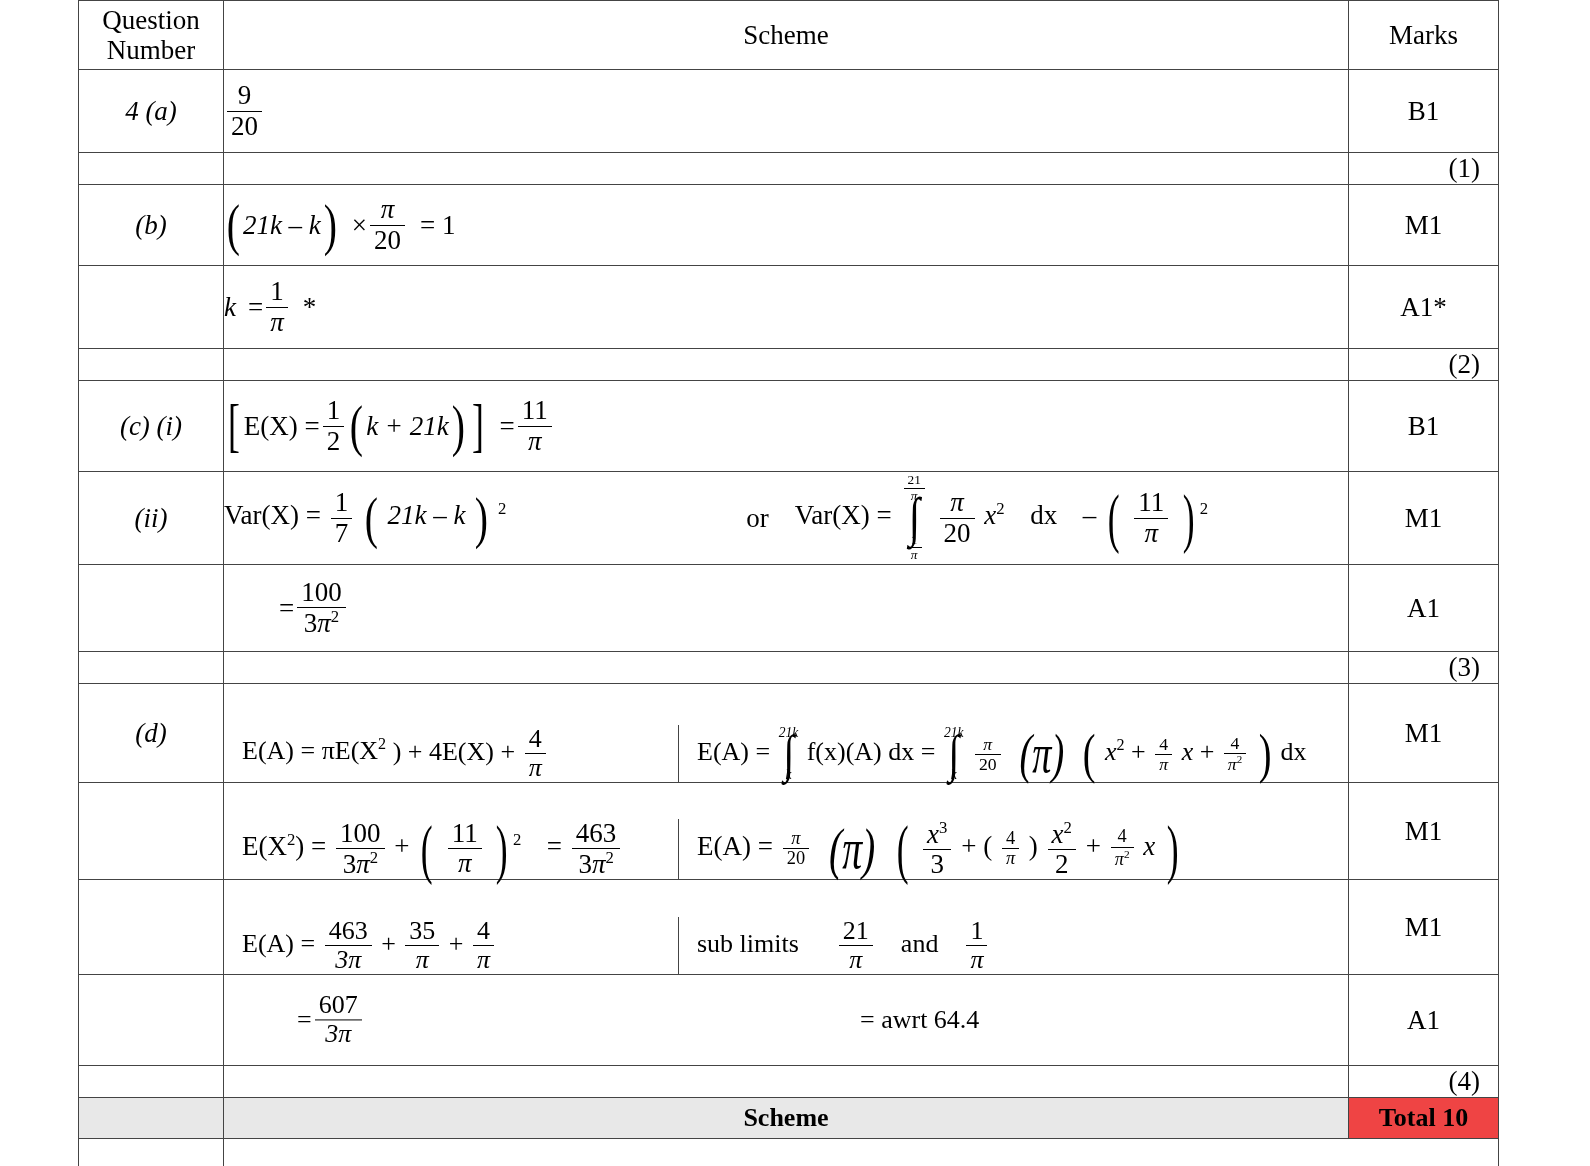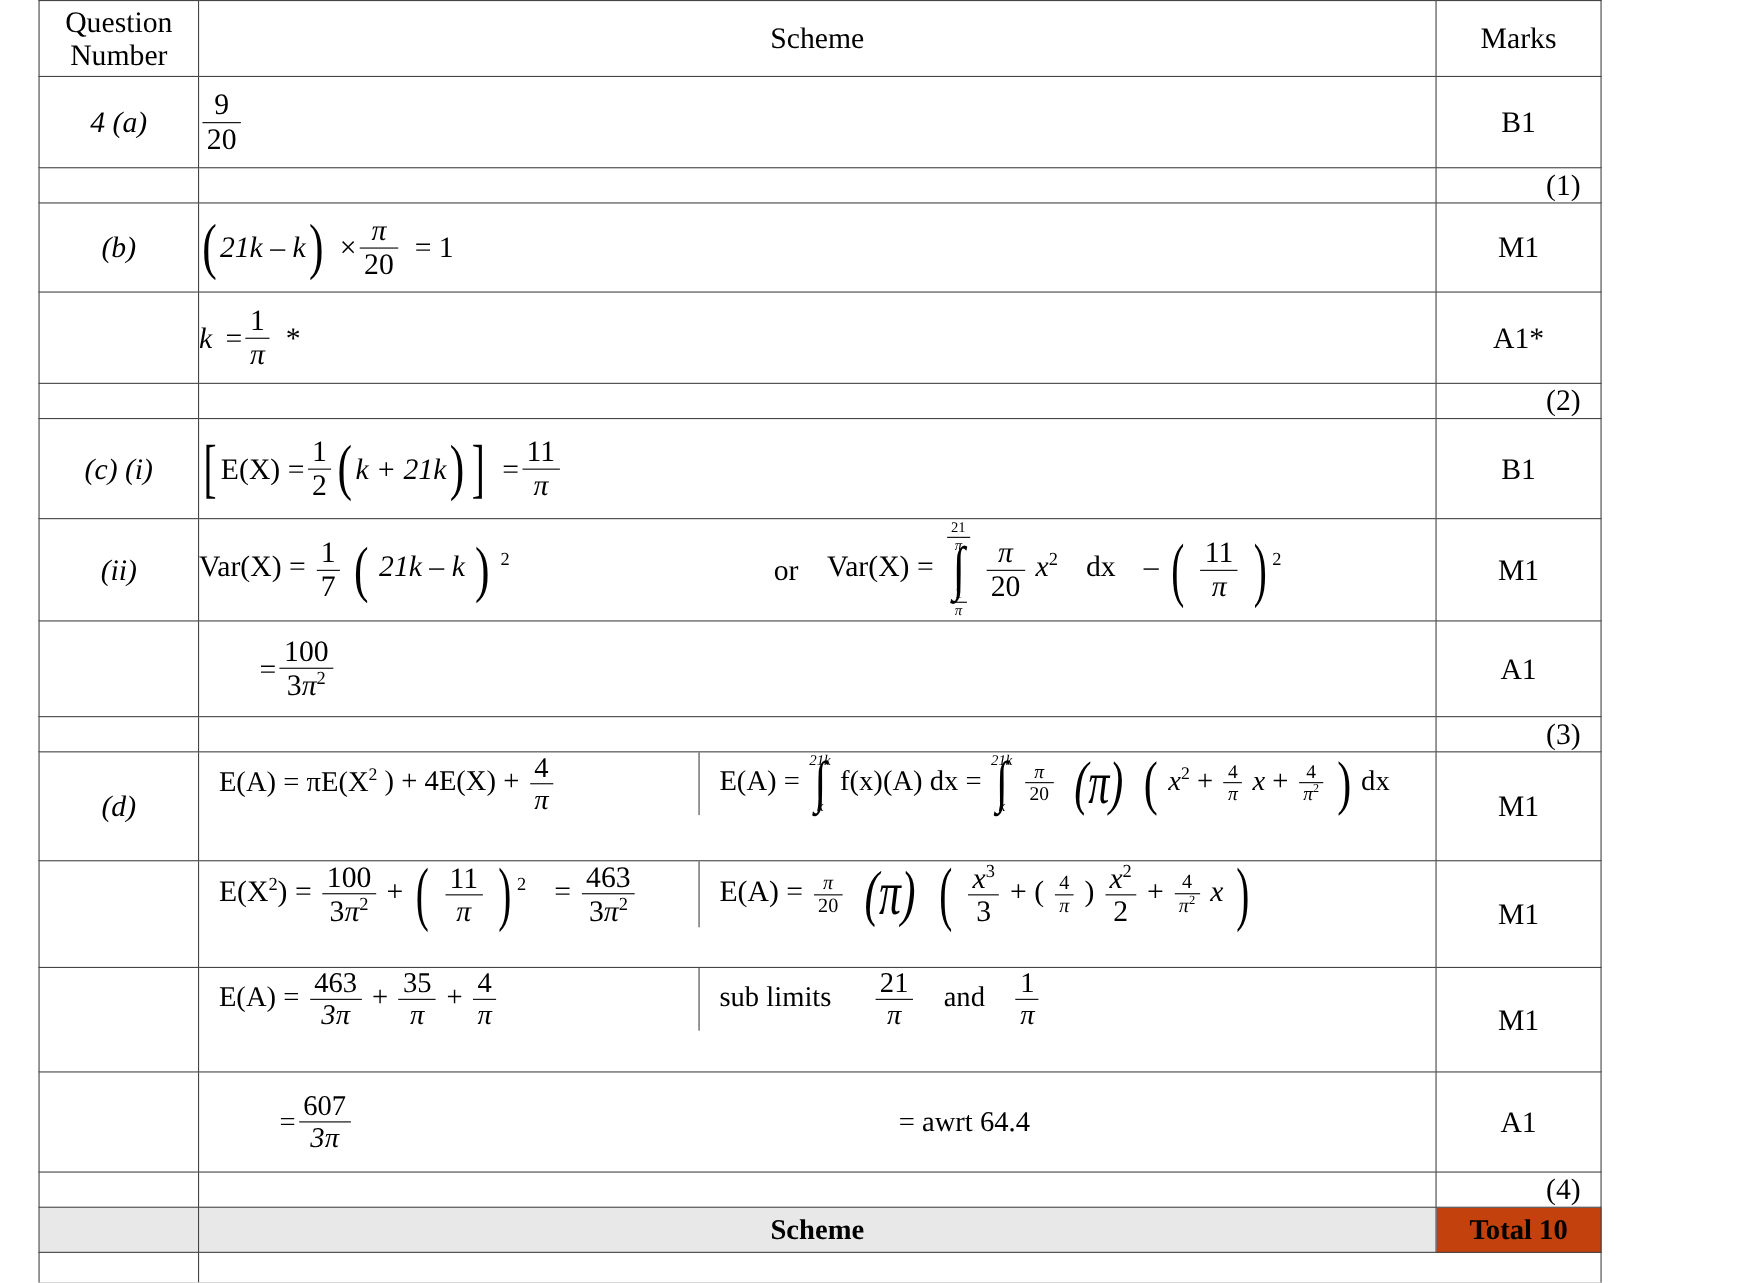--- a/index.html
+++ b/index.html
@@ -1,46 +1,46 @@
 <!DOCTYPE html>
 <html><head>
 <meta charset="utf-8">
 <style>
   html,body{margin:0;padding:0;background:#fff;}
   body{width:1590px;height:1166px;font-family:"Liberation Serif",serif;color:#000;overflow:hidden;}
   .sheet{position:relative;width:1590px;height:1166px;}
-  table.ms{border-collapse:collapse;margin-left:35px;width:1232px;table-layout:fixed;}
+  table.ms{border-collapse:collapse;margin-left:78px;width:1232px;table-layout:fixed;}
   table.ms td{border:1px solid #444;vertical-align:middle;padding:0;}
   .hdr td{height:68px;text-align:center;font-size:27px;}
   .col-q{width:145px;}
   .col-s{width:1125px;}
   .col-m{width:150px;}
   .qnum{text-align:center;font-size:27px;font-style:italic;}
   .marks{text-align:center;font-size:27px;}
   .marks.right{text-align:right;padding-right:18px;}
   .scheme{padding-left:18px;font-size:27px;}
   .thinrow td{height:30px;}
   .notes{background:#e8e8e8;text-align:center;font-weight:bold;font-size:26px;height:40px;}
-  .totalcell{background:#c2410c;text-align:center;font-weight:bold;font-size:26px;}
+  .totalcell{background:#ef4444;text-align:center;font-weight:bold;font-size:26px;}
   .bottomstub{height:28px;}
   
   .m{font-style:italic;}
   .up{font-style:normal;}
   .frac{display:inline-block;vertical-align:middle;text-align:center;line-height:1.08;margin:0 3px;}
   .frac > .n{display:block;border-bottom:1.6px solid #000;padding:0 4px;}
   .frac > .d{display:block;padding:0 4px;}
   .fs{font-size:0.68em;}
   .sup{font-size:0.62em;vertical-align:super;}
   .bigp{display:inline-block;vertical-align:middle;font-size:2.1em;line-height:0.78;font-family:"Liberation Serif",serif;transform:scaleX(0.7);}
   .bigbr{display:inline-block;vertical-align:middle;font-size:2.4em;line-height:0.75;transform:scaleX(0.55);}
   .intwrap{display:inline-block;vertical-align:middle;text-align:center;line-height:1.0;margin:0 2px;}
   .intwrap .lim{display:block;font-size:0.52em;}
   .intwrap .sgn{display:block;font-size:2.0em;line-height:0.55;transform:scaleX(0.75);}
   .cellflex{display:flex;align-items:center;height:100%;}
-  .split{display:flex;align-items:flex-start;}
+  .split{display:flex;align-items:flex-end;}
   .split > .L{width:455px;border-right:1px solid #444;display:flex;align-items:center;padding-left:18px;box-sizing:border-box;}
   .split > .R{flex:1;display:flex;align-items:center;padding-left:18px;box-sizing:border-box;}
   .nbsp{display:inline-block;width:12px;}
   .eqind{padding-left:55px;}
   .sqb{display:inline-block;vertical-align:middle;font-size:2.2em;line-height:0.8;transform:scaleX(0.6);}
 </style>
 </head>
 <body>
 
 <div class="sheet">

